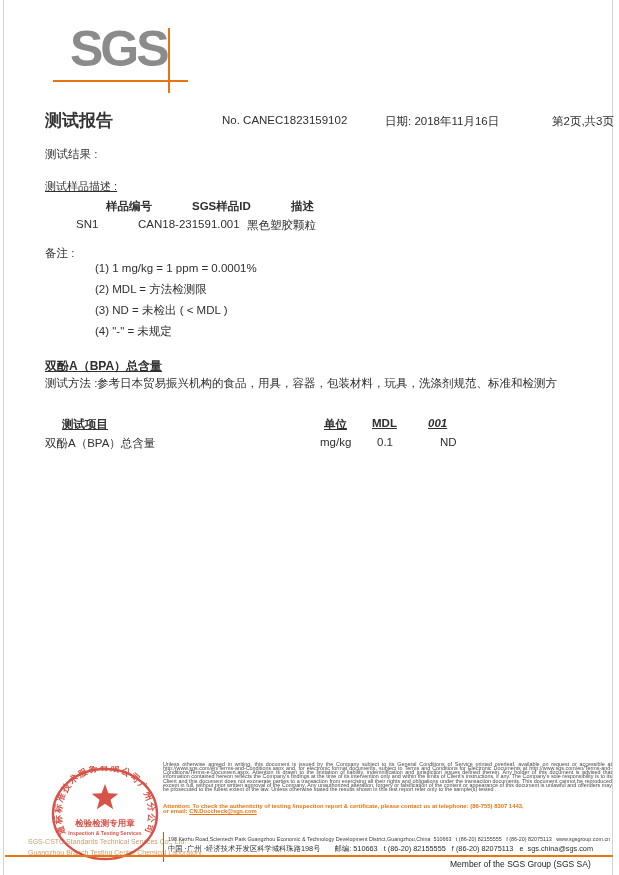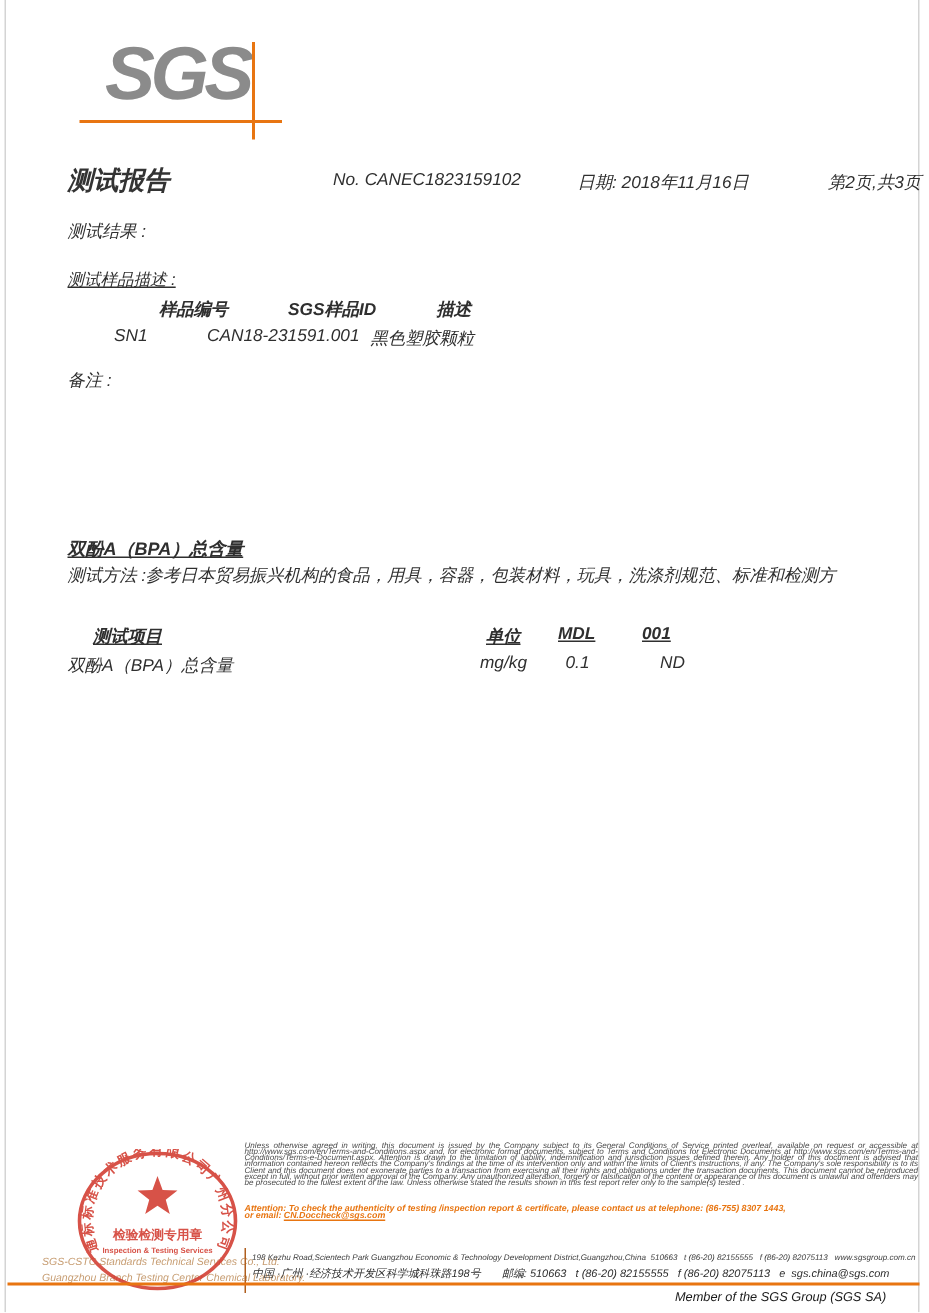--- a/index.html
+++ b/index.html
@@ -1,20 +1,20 @@
 <!DOCTYPE html>
 <html><head>
 <meta charset="utf-8">
 <style>
   html,body{margin:0;padding:0;background:#ffffff;}
   .page{
     position:relative;width:619px;height:875px;background:#ffffff;overflow:hidden;
     font-family:"Liberation Sans","DejaVu Sans",sans-serif;color:#2f2f2f;
   }
-  .abs{position:absolute;white-space:nowrap;font-style:italic;}
+  .abs{position:absolute;white-space:nowrap;}
   
   .edge{position:absolute;top:0;width:1px;height:875px;background:#d4d4d4;}
   
   .logo-text{left:70px;top:24px;font-size:50px;font-weight:bold;color:#8b8b8b;letter-spacing:-3px;line-height:1;}
   .logo-hline{position:absolute;left:53px;top:80px;width:135px;height:2px;background:#e87511;}
   .logo-vline{position:absolute;left:168px;top:28px;width:2px;height:65px;background:#e87511;}
   
   .doc-title{left:45px;top:109px;font-size:17px;font-weight:bold;color:#333;}
   .report-no{left:222px;top:114px;font-size:11.5px;}
   .report-date{left:385px;top:114px;font-size:11.5px;}
@@ -69,20 +69,26 @@
   <div>
     <span class="abs fs11 bold" style="left:62px;top:199px;">样品编号</span>
     <span class="abs fs11 bold" style="left:148px;top:199px;">SGS样品ID</span>
     <span class="abs fs11 bold" style="left:247px;top:199px;">描述</span>
     <span class="abs fs11" style="left:76px;top:218px;">SN1</span>
     <span class="abs fs11" style="left:138px;top:218px;">CAN18-231591.001</span>
     <span class="abs fs11" style="left:247px;top:218px;">黑色塑胶颗粒</span>
   </div>
 
   <div class="abs notes-heading">备注 :</div>
+  <div class="abs notes-list">
+    <div>(1) 1 mg/kg = 1 ppm = 0.0001%</div>
+    <div>(2) MDL = 方法检测限</div>
+    <div>(3) ND = 未检出 ( &lt; MDL )</div>
+    <div>(4) "-" = 未规定</div>
+  </div>
 
   <div class="abs bpa-heading">双酚A（BPA）总含量</div>
   <div class="abs method-label">测试方法 :</div>
   <div class="abs method-l1">参考日本贸易振兴机构的食品，用具，容器，包装材料，玩具，洗涤剂规范、标准和检测方</div>
 
   <div>
     <span class="abs fs11 th-u" style="left:62px;top:417px;">测试项目</span>
     <span class="abs fs11 th-u" style="left:324px;top:417px;">单位</span>
     <span class="abs fs11 th-u" style="left:372px;top:417px;">MDL</span>
     <span class="abs fs11 th-u italic" style="left:428px;top:417px;">001</span>

